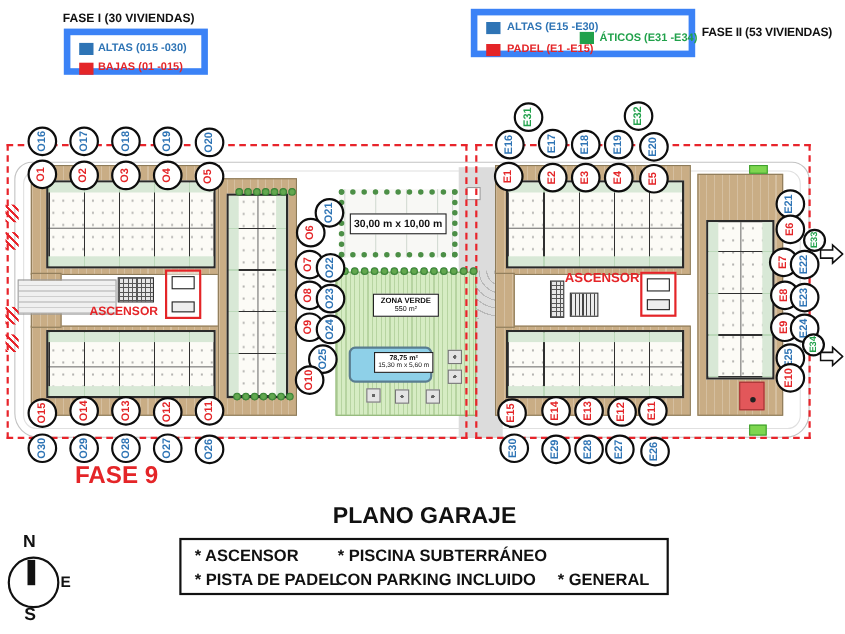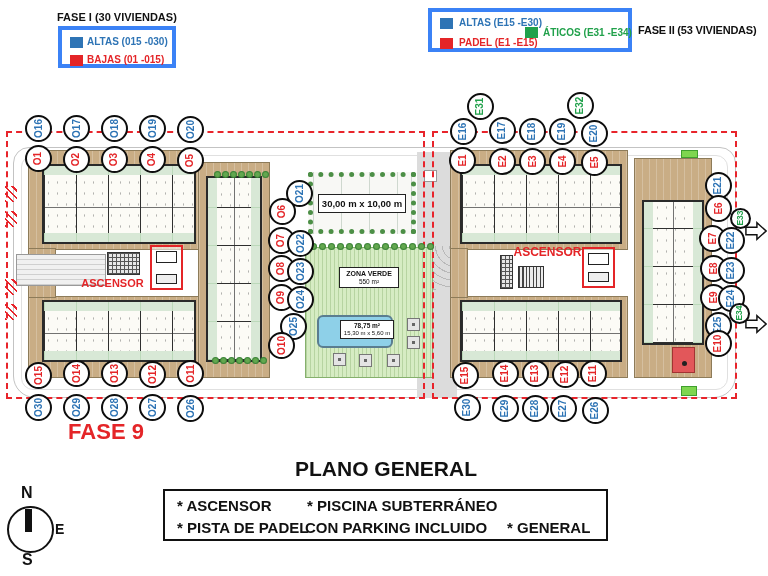--- a/index.html
+++ b/index.html
@@ -2,21 +2,21 @@
 <html><head>
 <meta charset="utf-8">
 <style>
   html,body{margin:0;padding:0;background:#fff;}
   .page{position:relative;width:768px;height:576px;background:#fff;overflow:hidden;
         font-family:"Liberation Sans",sans-serif;color:#111;}
   .abs{position:absolute;box-sizing:border-box;}
   .b{font-weight:bold;}
 
   
-  .legend-box{border:4px solid #3b82f6;background:#fff;}
+  .legend-box{border:6px solid #3b82f6;background:#fff;}
   .sw{width:13px;height:11px;display:inline-block;}
   .leg-txt{font-weight:bold;font-size:10px;white-space:nowrap;}
 
   
   .outline1{border:1.5px solid #c3c3c3;border-radius:16px 16px 22px 22px;}
   .outline2{border:1px solid #e0e0e0;border-radius:12px;}
   .road{background:#dcdcdc;}
   .ramp-curves{background:repeating-radial-gradient(circle at 100% 0%,transparent 0 6px,#b8b8b8 6px 7px);}
   .white-box{background:#fff;border:1px solid #999;}
 
@@ -87,21 +87,21 @@
 
   .footer-box{border:2.5px solid #111;background:#fff;}
   .tiny{line-height:1.15;}
 </style>
 </head>
 <body>
 
 <div class="page">
 
   <div class="abs b" style="left:57px;top:11px;font-size:11px;">FASE I (30 VIVIENDAS)</div>
-  <div class="abs legend-box" style="left:58px;top:26px;width:118px;height:42px;padding-left:40px;">
+  <div class="abs legend-box" style="left:58px;top:26px;width:131px;height:42px;padding-left:40px;">
     <span class="abs sw" style="left: 8px; top: 7px; background: rgb(46, 116, 181);"></span>
     <span class="abs leg-txt" style="left: 25px; top: 6px; color: rgb(46, 116, 181);">ALTAS (015 -030)</span>
     <span class="abs sw" style="left: 8px; top: 25px; background: rgb(228, 37, 40);"></span>
     <span class="abs leg-txt" style="left: 25px; top: 24px; color: rgb(228, 37, 40);">BAJAS (01 -015)</span>
   </div>
 
   <div class="abs legend-box" style="left:428px;top:8px;width:204px;height:44px;">
     <span class="abs sw" style="left: 8px; top: 6px; background: rgb(46, 116, 181);"></span>
     <span class="abs leg-txt" style="left: 27px; top: 5px; color: rgb(46, 116, 181);">ALTAS (E15 -E30)</span>
     <span class="abs sw" style="left: 8px; top: 26px; background: rgb(228, 37, 40);"></span>
@@ -406,21 +406,21 @@
       <div class="hatchred" style="left: 5px; top: 279px;"></div>
       <div class="hatchred" style="left: 5px; top: 304px;"></div>
     </div>
 
   <div class="abs compass-circle" style="left:7px;top:506px;width:47px;height:47px;"></div>
   <div class="abs needle" style="left:25px;top:509px;width:7px;height:23px;"></div>
   <div class="abs b" style="left:21px;top:484px;font-size:16px;">N</div>
   <div class="abs b" style="left:55px;top:521px;font-size:14px;">E</div>
   <div class="abs b" style="left:22px;top:551px;font-size:16px;">S</div>
 
-  <div class="abs b" style="left:263px;top:457px;width:246px;text-align:center;font-size:21px;">PLANO GENERAL</div>
+  <div class="abs b" style="left:263px;top:457px;width:246px;text-align:center;font-size:21px;">PLANO GARAJE</div>
   <div class="abs footer-box" style="left:163px;top:489px;width:445px;height:52px;">
     <span class="abs b" style="left:12px;top:6px;font-size:15px;">* ASCENSOR</span>
     <span class="abs b" style="left:142px;top:6px;font-size:15px;">* PISCINA SUBTERRÁNEO</span>
     <span class="abs b" style="left:140px;top:28px;font-size:15px;">CON PARKING INCLUIDO</span>
     <span class="abs b" style="left:12px;top:28px;font-size:15px;">* PISTA DE PADEL</span>
     <span class="abs b" style="left:342px;top:28px;font-size:15px;">* GENERAL</span>
   </div>
 
 </div>
 

